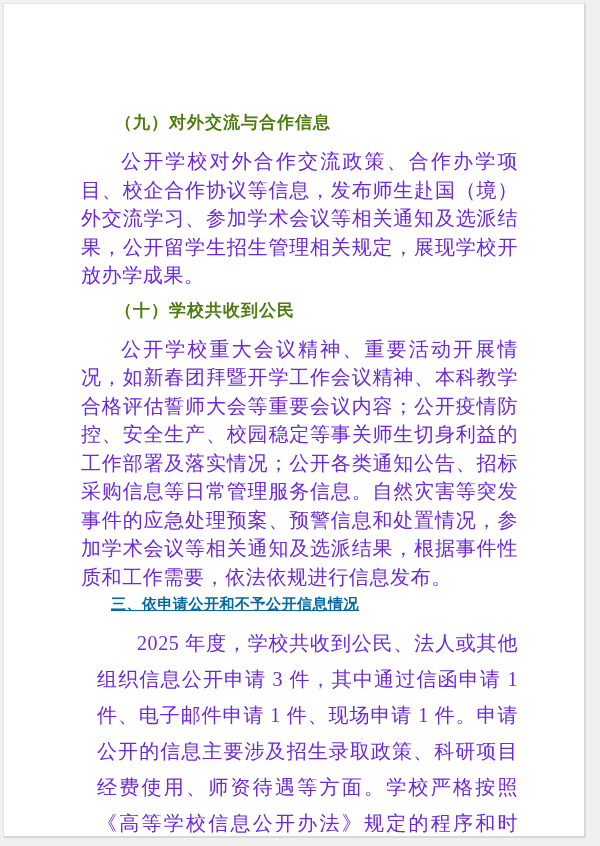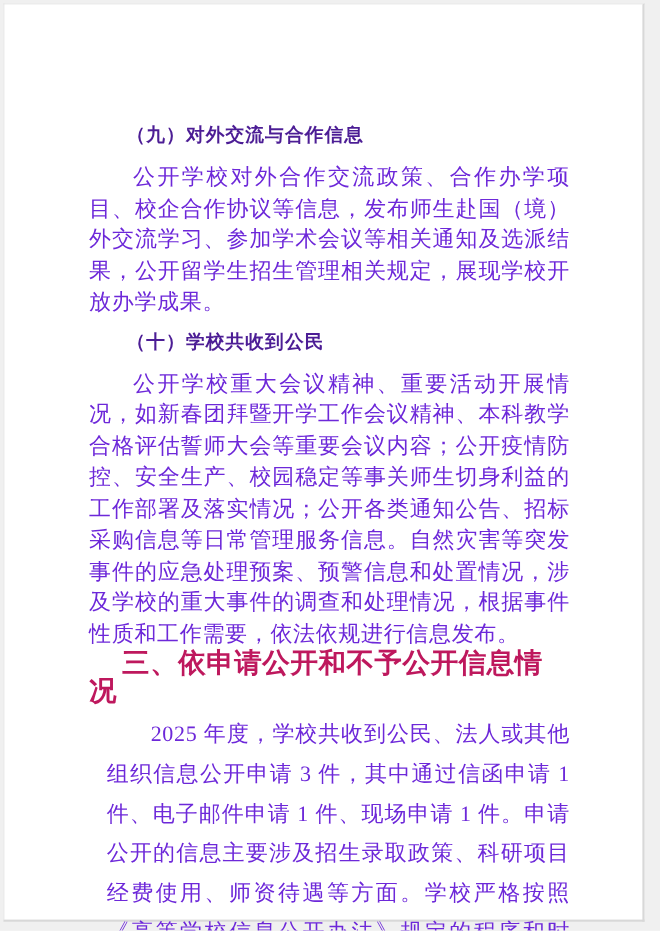--- a/index.html
+++ b/index.html
@@ -35,36 +35,37 @@
     top: 0;
     width: 100%;
     box-sizing: border-box;
     padding: 108px 66px 0 77px;
     color: #222222;
   }
   .h-kaiti {
     font-size: 17px;
     line-height: 22px;
     font-weight: bold;
-    color: #4c1d95;
+    color: #4d7c0f;
     text-indent: 34px;
     margin: 0 0 13px 0;
     font-family: "Liberation Serif", "DejaVu Serif", serif;
     letter-spacing: 1px;
   }
   .h-kaiti.second { margin-top: 10px; }
   .h-main {
-    font-size: 25px;
+    font-size: 15px;
     line-height: 25px;
     font-weight: bold;
-    color: #be185d;
+    color: #0369a1;
     text-indent: 30px;
     margin: 0 0 9px 0;
     font-family: "Liberation Sans", "DejaVu Sans", sans-serif;
     letter-spacing: 0.5px;
+    text-decoration: underline;
   }
   .para {
     font-size: 20px;
     line-height: 28.5px;
     text-align: justify;
     text-indent: 2em;
     margin: 0;
     color: #6d28d9;
     letter-spacing: 0.6px;
   }
@@ -84,21 +85,21 @@
 <div class="viewport">
   <div class="page">
     <div class="content">
 
       <h3 class="h-kaiti">（九）对外交流与合作信息</h3>
 
       <p class="para">公开学校对外合作交流政策、合作办学项目、校企合作协议等信息，发布师生赴国（境）外交流学习、参加学术会议等相关通知及选派结果，公开留学生招生管理相关规定，展现学校开放办学成果。</p>
 
       <h3 class="h-kaiti second">（十）学校共收到公民</h3>
 
-      <p class="para">公开学校重大会议精神、重要活动开展情况，如新春团拜暨开学工作会议精神、本科教学合格评估誓师大会等重要会议内容；公开疫情防控、安全生产、校园稳定等事关师生切身利益的工作部署及落实情况；公开各类通知公告、招标采购信息等日常管理服务信息。自然灾害等突发事件的应急处理预案、预警信息和处置情况，涉及学校的重大事件的调查和处理情况，根据事件性质和工作需要，依法依规进行信息发布。</p>
+      <p class="para">公开学校重大会议精神、重要活动开展情况，如新春团拜暨开学工作会议精神、本科教学合格评估誓师大会等重要会议内容；公开疫情防控、安全生产、校园稳定等事关师生切身利益的工作部署及落实情况；公开各类通知公告、招标采购信息等日常管理服务信息。自然灾害等突发事件的应急处理预案、预警信息和处置情况，参加学术会议等相关通知及选派结果，根据事件性质和工作需要，依法依规进行信息发布。</p>
 
       <h2 class="h-main">三、依申请公开和不予公开信息情况</h2>
 
 
       <p class="para last">2025 年度，学校共收到公民、法人或其他组织信息公开申请 3 件，其中通过信函申请 1 件、电子邮件申请 1 件、现场申请 1 件。申请公开的信息主要涉及招生录取政策、科研项目经费使用、师资待遇等方面。学校严格按照《高等学校信息公开办法》规定的程序和时限，对申请事项进行审查核实，其中 2 件符合公开条件，已在规定时限内通过书面形式向申请人提供相关信息；</p>
 
       <div class="page-number">—9—</div>
 
     </div>
   </div>

